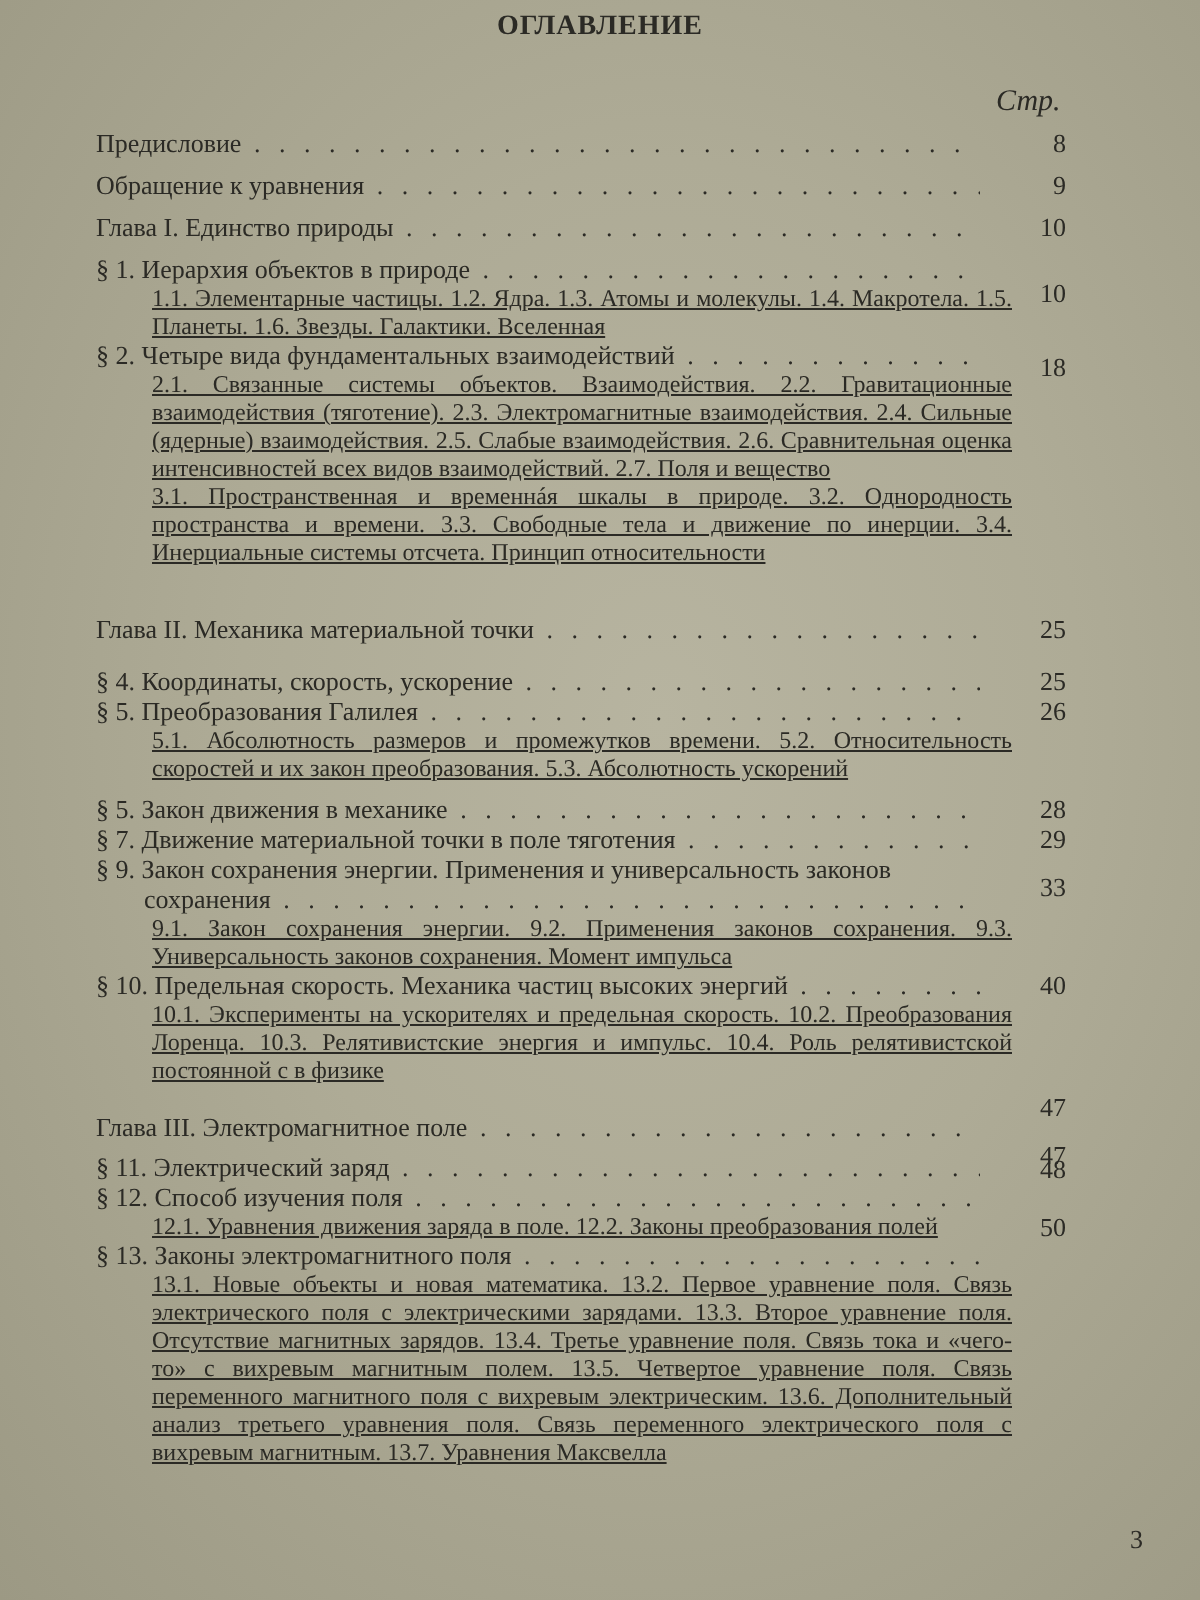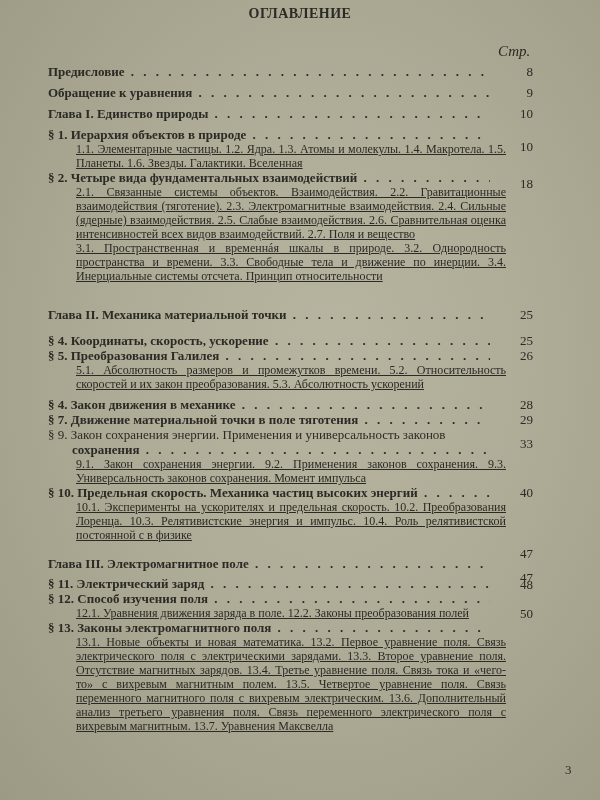--- a/index.html
+++ b/index.html
@@ -15,21 +15,21 @@
     position: absolute; left: 0; width: 600px; top: 6px;
     text-align: center; font-weight: bold; font-size: 14px; letter-spacing: 0.5px;
   }
   .page-col-label {
     position: absolute; left: 498px; top: 43px; font-style: italic; font-size: 15px;
   }
   .toc { position: absolute; left: 48px; top: 58px; width: 485px; }
   .entry { position: relative; font-size: 13px; line-height: 15px; }
   .row { position: relative; display: block; }
   .lead {
-    display: block; white-space: nowrap; overflow: hidden; width: 442px; font-weight: bold;
+    display: block; white-space: nowrap; overflow: hidden; width: 442px;
   }
   .lead::after {
     content: " . . . . . . . . . . . . . . . . . . . . . . . . . . . . . . . . . . . . . . . . . . . . . . . . . . . . . . . .";
     letter-spacing: 3px;
   }
   .pg {
     position: absolute; right: 0; top: 0; width: 40px; text-align: right;
   }
   .sub {
     display: block; margin-left: 28px; width: 430px; text-align: justify;
@@ -113,21 +113,21 @@
       <div class="row">
           <span class="lead">§ 5. Преобразования Галилея</span>
           <span class="pg">26</span>
         </div>
       <span class="sub">5.1. Абсолютность размеров и промежутков времени. 5.2. Относительность скоростей и их закон преобразования. 5.3. Абсолютность ускорений</span>
     </div>
     <div class="gap"></div>
 
     <div class="entry">
       <div class="row">
-          <span class="lead">§ 4. Закон движения в механике</span>
+          <span class="lead">§ 5. Закон движения в механике</span>
           <span class="pg">28</span>
         </div>
     </div>
 
     <div class="entry">
       <div class="row">
           <span class="lead">§ 7. Движение материальной точки в поле тяготения</span>
           <span class="pg">29</span>
         </div>
     </div>

